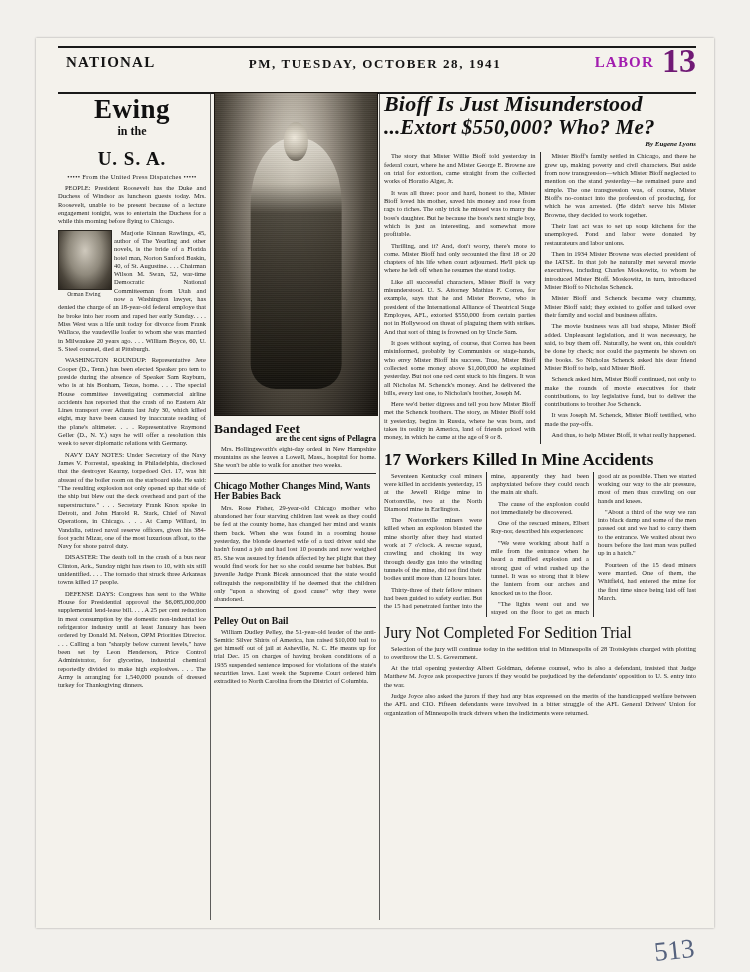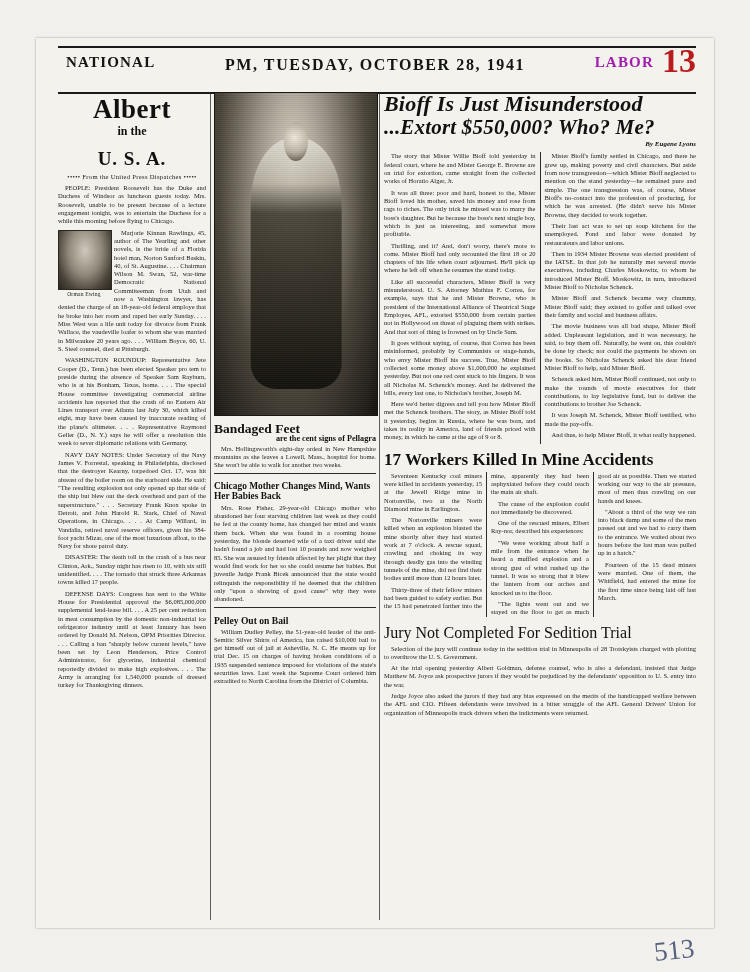--- a/index.html
+++ b/index.html
@@ -69,42 +69,42 @@
     letter-spacing: 1.2px;
     color: #151515;
   }
   .mast-center {
     position: absolute;
     left: 0;
     right: 0;
     top: 10px;
     text-align: center;
     font-family: "Liberation Serif", serif;
-    font-size: 16px;
+    font-size: 13px;
     font-weight: bold;
     letter-spacing: 1.6px;
     color: #151515;
   }
   .mast-right {
     position: absolute;
     right: 60px;
     top: 8px;
     font-size: 15px;
     font-weight: bold;
     letter-spacing: 1.2px;
     color: #a21caf;
   }
   .mast-page {
     position: absolute;
     right: 18px;
     top: -2px;
     font-size: 34px;
     font-weight: bold;
     line-height: 1;
-    color: #b91c1c;
+    color: #701a75;
   }
   
   .cols {
     position: absolute;
     left: 22px;
     right: 18px;
     top: 54px;
     bottom: 8px;
   }
   .col {
@@ -314,21 +314,21 @@
       <div class="mast-page">13</div>
       <div class="mast-rule-bottom"></div>
     </div>
 
     <div class="cols">
       <div class="vrule vrule1"></div>
       <div class="vrule vrule2"></div>
 
       <div class="col col1">
         <div class="today-head">
-          <div class="l1">Albert</div>
+          <div class="l1">Ewing</div>
           <div class="l2">in the</div>
           <div class="l3">U. S. A.</div>
         </div>
         <div class="dek">••••• From the United Press Dispatches •••••</div>
 
         <div class="body-text">
           <p>PEOPLE: President Roosevelt has the Duke and Duchess of Windsor as luncheon guests today. Mrs. Roosevelt, unable to be present because of a lecture engagement tonight, was to entertain the Duchess for a while this morning before flying to Chicago.</p>
           <div class="cutblock">
             <div class="portrait"></div>
             <div class="cut-cap">Orman Ewing</div>

